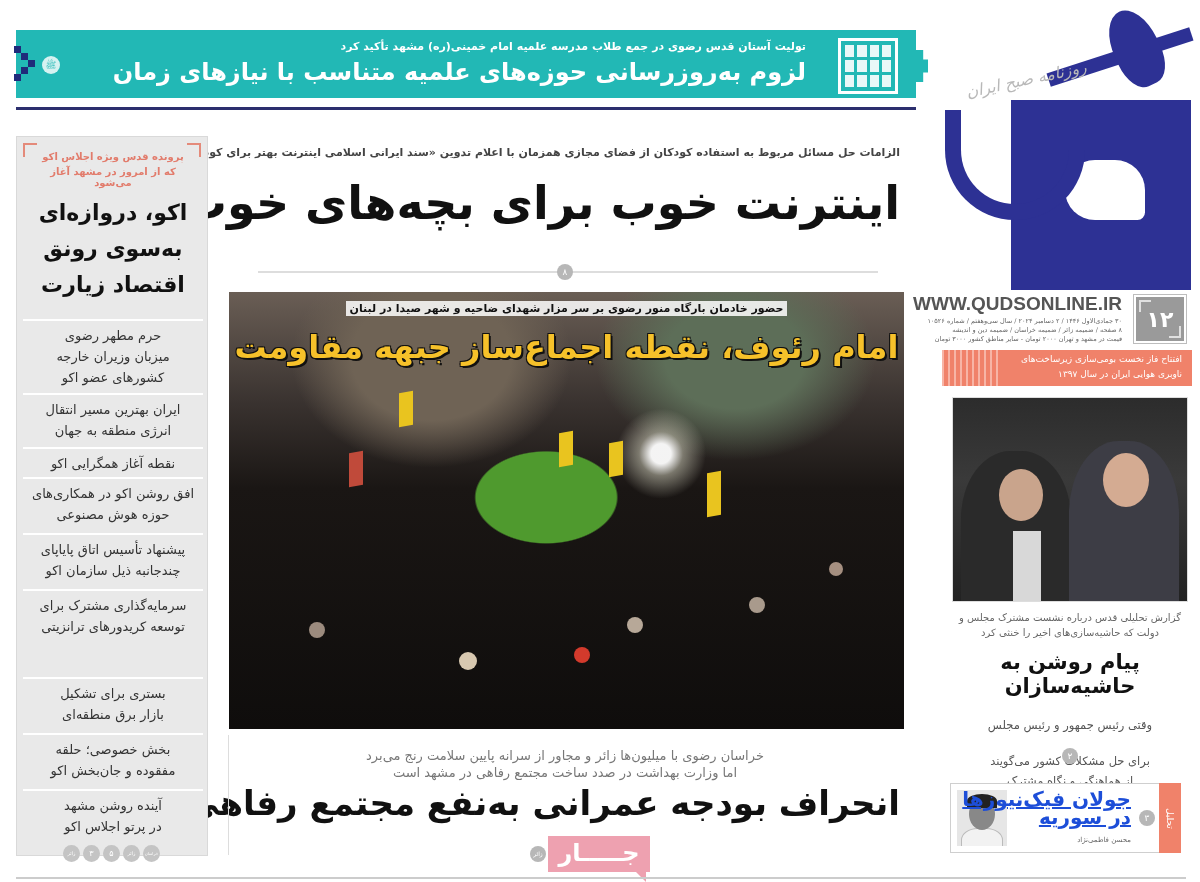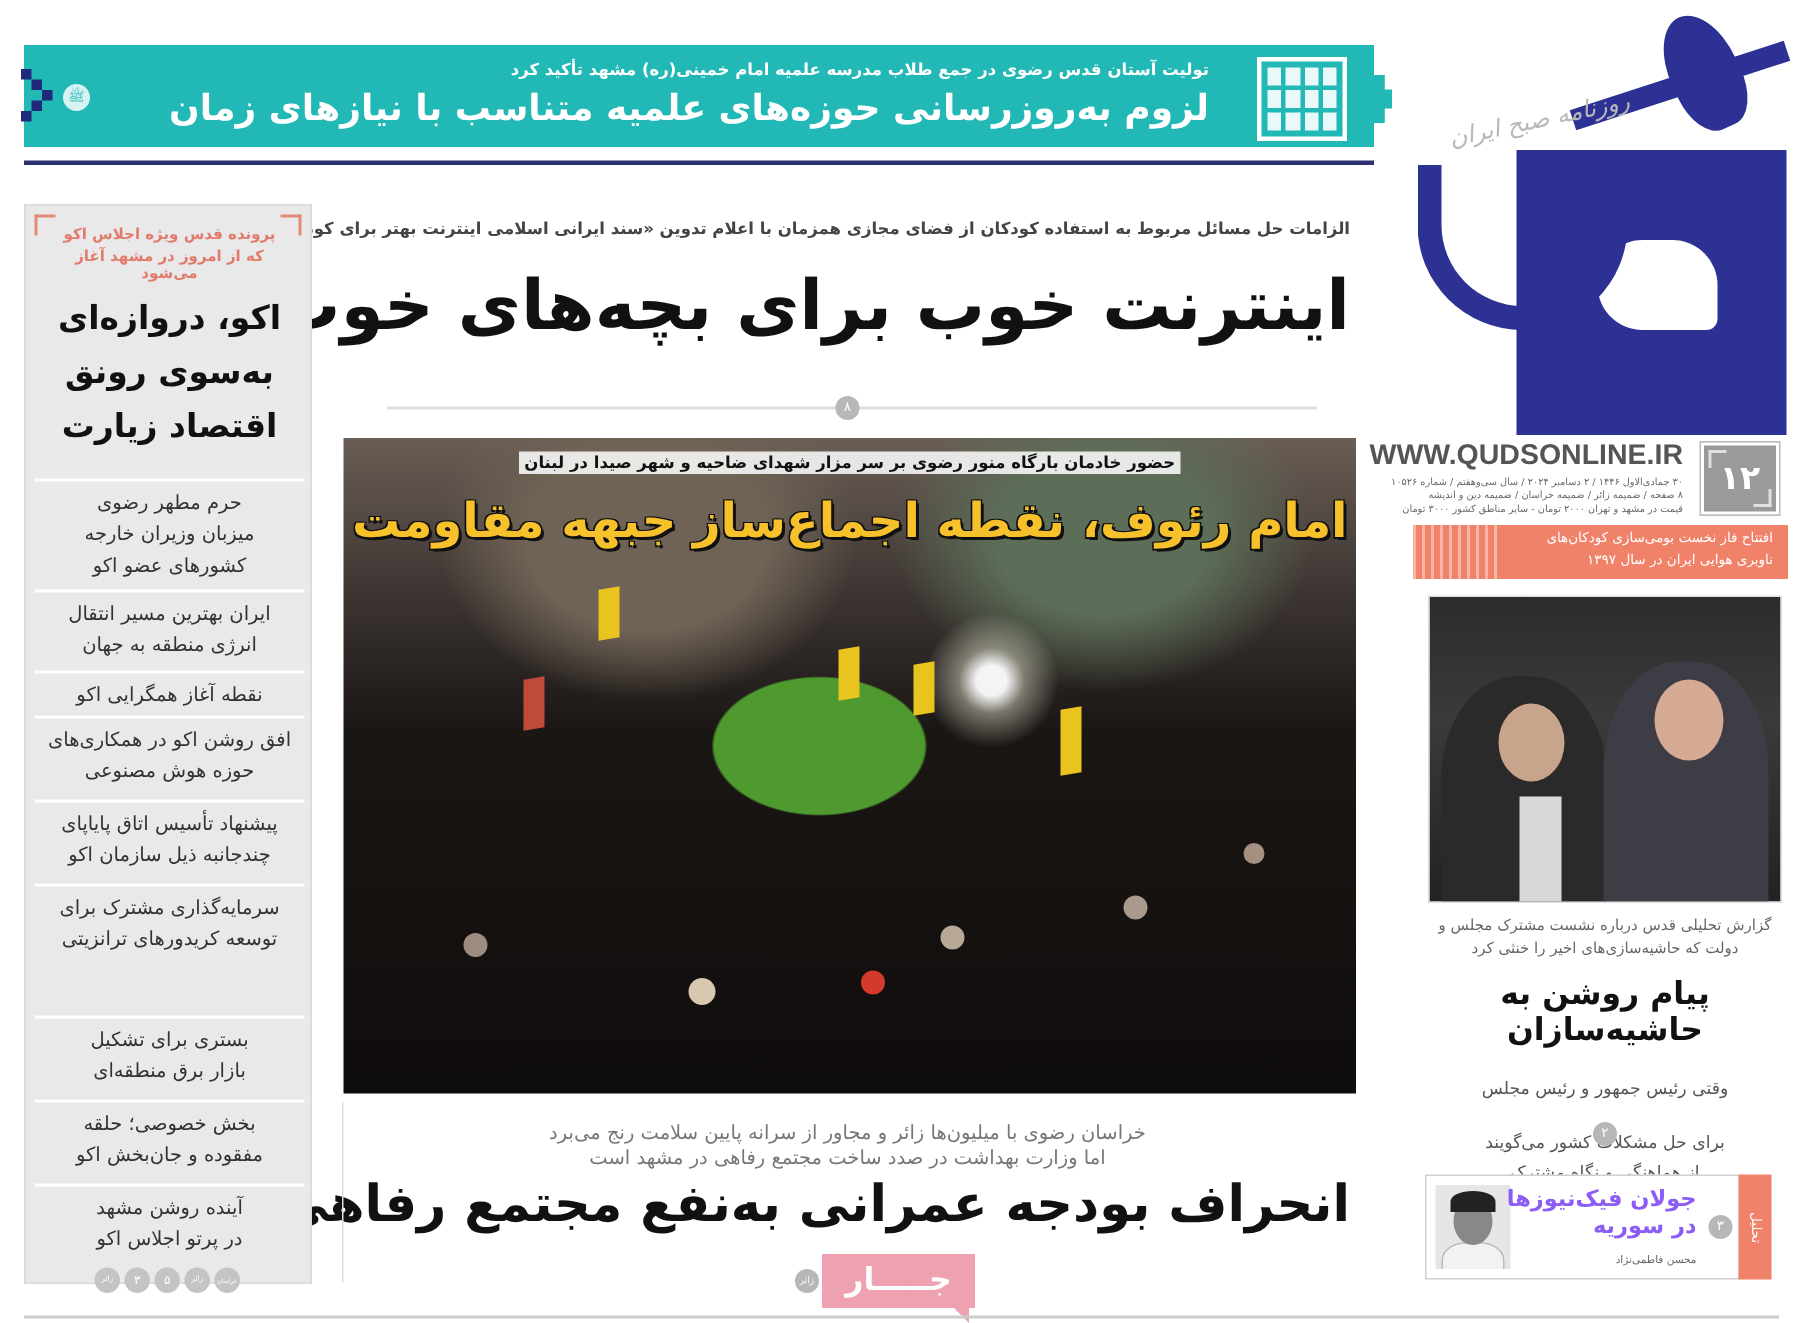--- a/index.html
+++ b/index.html
@@ -53,21 +53,21 @@
   .right-title { position: absolute; right: 12px; top: 650px; width: 236px; text-align: center; font-size: 21px; font-weight: bold; color: #111; }
   .right-sub { position: absolute; right: 12px; width: 236px; text-align: center; font-size: 11.5px; color: #555; margin-top: 32px; }
   .num-circle { position: absolute; width: 16px; height: 16px; border-radius: 50%; background: #b7b7b7; color: #fff; font-size: 9px; text-align: center; line-height: 16px; }
 
   .op-box { position: absolute; left: 950px; top: 783px; width: 210px; height: 70px; border: 1px solid #cfcfcf; background: #fff; }
   .op-tag { position: absolute; right: -22px; top: -1px; width: 22px; height: 70px; background: #f0826a; color: #fff; font-size: 9px; writing-mode: vertical-rl; text-align: center; line-height: 22px; }
   .op-photo { position: absolute; left: 6px; top: 6px; width: 50px; height: 56px; background: #e6e6e6; overflow: hidden; }
   .op-head { position: absolute; left: 12px; top: 8px; width: 26px; height: 32px; border-radius: 50%; background: #888; }
   .op-hair { position: absolute; left: 10px; top: 4px; width: 30px; height: 14px; border-radius: 50% 50% 0 0; background: #222; }
   .op-body { position: absolute; left: 4px; top: 38px; width: 42px; height: 30px; border-radius: 40% 40% 0 0; background: #f2f2f2; border: 1px solid #bbb; }
-  .op-title { position: absolute; right: 28px; top: 6px; font-size: 15px; font-weight: bold; color: #8b5cf6; text-align: right; line-height: 18px; }
+  .op-title { position: absolute; right: 28px; top: 6px; font-size: 20px; font-weight: bold; color: #1d4ed8; text-align: right; line-height: 18px; text-decoration: underline; }
   .op-author { position: absolute; right: 28px; top: 52px; font-size: 7px; color: #666; }
   .op-num { right: 4px; top: 26px; }
 
   
   .lead-kicker { position: absolute; left: 230px; top: 146px; width: 670px; text-align: center; font-size: 11px; font-weight: bold; color: #444; white-space: nowrap; }
   .lead-title { position: absolute; left: 230px; top: 176px; width: 670px; text-align: center; font-size: 46px; font-weight: bold; color: #111; white-space: nowrap; letter-spacing: -1px; }
   .lead-rule { position: absolute; left: 258px; top: 271px; width: 620px; height: 2px; background: #dddddd; }
   .lead-num { left: 557px; top: 264px; }
 
   .main-photo { position: absolute; left: 229px; top: 292px; width: 675px; height: 437px; overflow: hidden;
@@ -79,21 +79,21 @@
       linear-gradient(180deg, #6a5e55 0%, #3a3330 25%, #1a1614 45%, #0f0d0c 100%); }
   .crowd-dot { position: absolute; border-radius: 50%; }
   .flag { position: absolute; width: 14px; height: 34px; background: #e9c41f; transform: skewY(-10deg); }
   .photo-kicker { position: absolute; left: 0; top: 10px; width: 675px; text-align: center; font-size: 11px; font-weight: bold; color: #111; }
   .photo-kicker span { background: rgba(255,255,255,0.85); padding: 1px 4px; }
   .photo-title { position: absolute; left: 0; top: 36px; width: 675px; text-align: center; font-size: 32px; font-weight: bold; color: #f6c12a; text-shadow: 2px 2px 0 #111, -1px -1px 0 #111, 1px -1px 0 #111, -1px 1px 0 #111; white-space: nowrap; }
 
   .bottom-kicker { position: absolute; left: 230px; width: 670px; text-align: center; font-size: 13px; color: #777; white-space: nowrap; }
   .bottom-title { position: absolute; left: 230px; top: 783px; width: 670px; text-align: center; font-size: 34px; font-weight: bold; color: #111; white-space: nowrap; }
   .bottom-num { left: 530px; top: 846px; }
-  .watermark { position: absolute; left: 548px; top: 836px; width: 102px; height: 36px; background: rgba(232,130,150,0.75); color: #fff; font-size: 21px; font-weight: bold; text-align: center; line-height: 34px; }
+  .watermark { position: absolute; left: 548px; top: 836px; width: 102px; height: 36px; background: rgba(232,130,150,0.75); color: #fff; font-size: 24px; font-weight: bold; text-align: center; line-height: 34px; }
   .watermark::after { content: ""; position: absolute; right: 4px; bottom: -10px; border-left: 10px solid transparent; border-top: 10px solid rgba(232,130,150,0.75); }
   .divider-v { position: absolute; left: 228px; top: 735px; width: 1px; height: 120px; background: #dddddd; }
   .footer-rule { position: absolute; left: 16px; top: 877px; width: 1170px; height: 2px; background: #cccccc; }
 
   
   .left-box { position: absolute; left: 16px; top: 136px; width: 192px; height: 720px; background: #e9e9e9; border: 1px solid #d9d9d9; }
   .left-bracket { position: absolute; top: 6px; width: 14px; height: 14px; border-top: 2px solid #e48a7a; }
   .left-bracket.l { left: 6px; border-left: 2px solid #e48a7a; }
   .left-bracket.r { right: 6px; border-right: 2px solid #e48a7a; }
   .left-kicker { position: absolute; left: 20px; width: 152px; text-align: center; font-size: 10px; color: #e27b6b; font-weight: bold; }
@@ -146,21 +146,21 @@
 <div class="info-bar">
   <div class="info-url">WWW.QUDSONLINE.IR</div>
   <div class="info-line" style="top:24px">۳۰ جمادی‌الاول ۱۴۴۶ / ۲ دسامبر ۲۰۲۴ / سال سی‌وهفتم / شماره ۱۰۵۲۶</div>
   <div class="info-line" style="top:33px">۸ صفحه / ضمیمه زائر / ضمیمه خراسان / ضمیمه دین و اندیشه</div>
   <div class="info-line" style="top:42px">قیمت در مشهد و تهران ۲۰۰۰ تومان - سایر مناطق کشور ۳۰۰۰ تومان</div>
   <div class="page-box">۱۲</div>
 </div>
 
 <div class="orange-bar">
   <div class="stripes"></div>
-  <div class="orange-text" style="top:4px">افتتاح فاز نخست بومی‌سازی کودکان‌های</div>
+  <div class="orange-text" style="top:4px">افتتاح فاز نخست بومی‌سازی زیرساخت‌های</div>
   <div class="orange-text" style="top:19px">ناوبری هوایی ایران در سال ۱۳۹۷</div>
 </div>
 
 <div class="right-photo">
   <div class="person p1">
     <div class="shirt"></div>
     <div class="face f1"></div>
   </div>
   <div class="person p2">
     <div class="face f2"></div>

